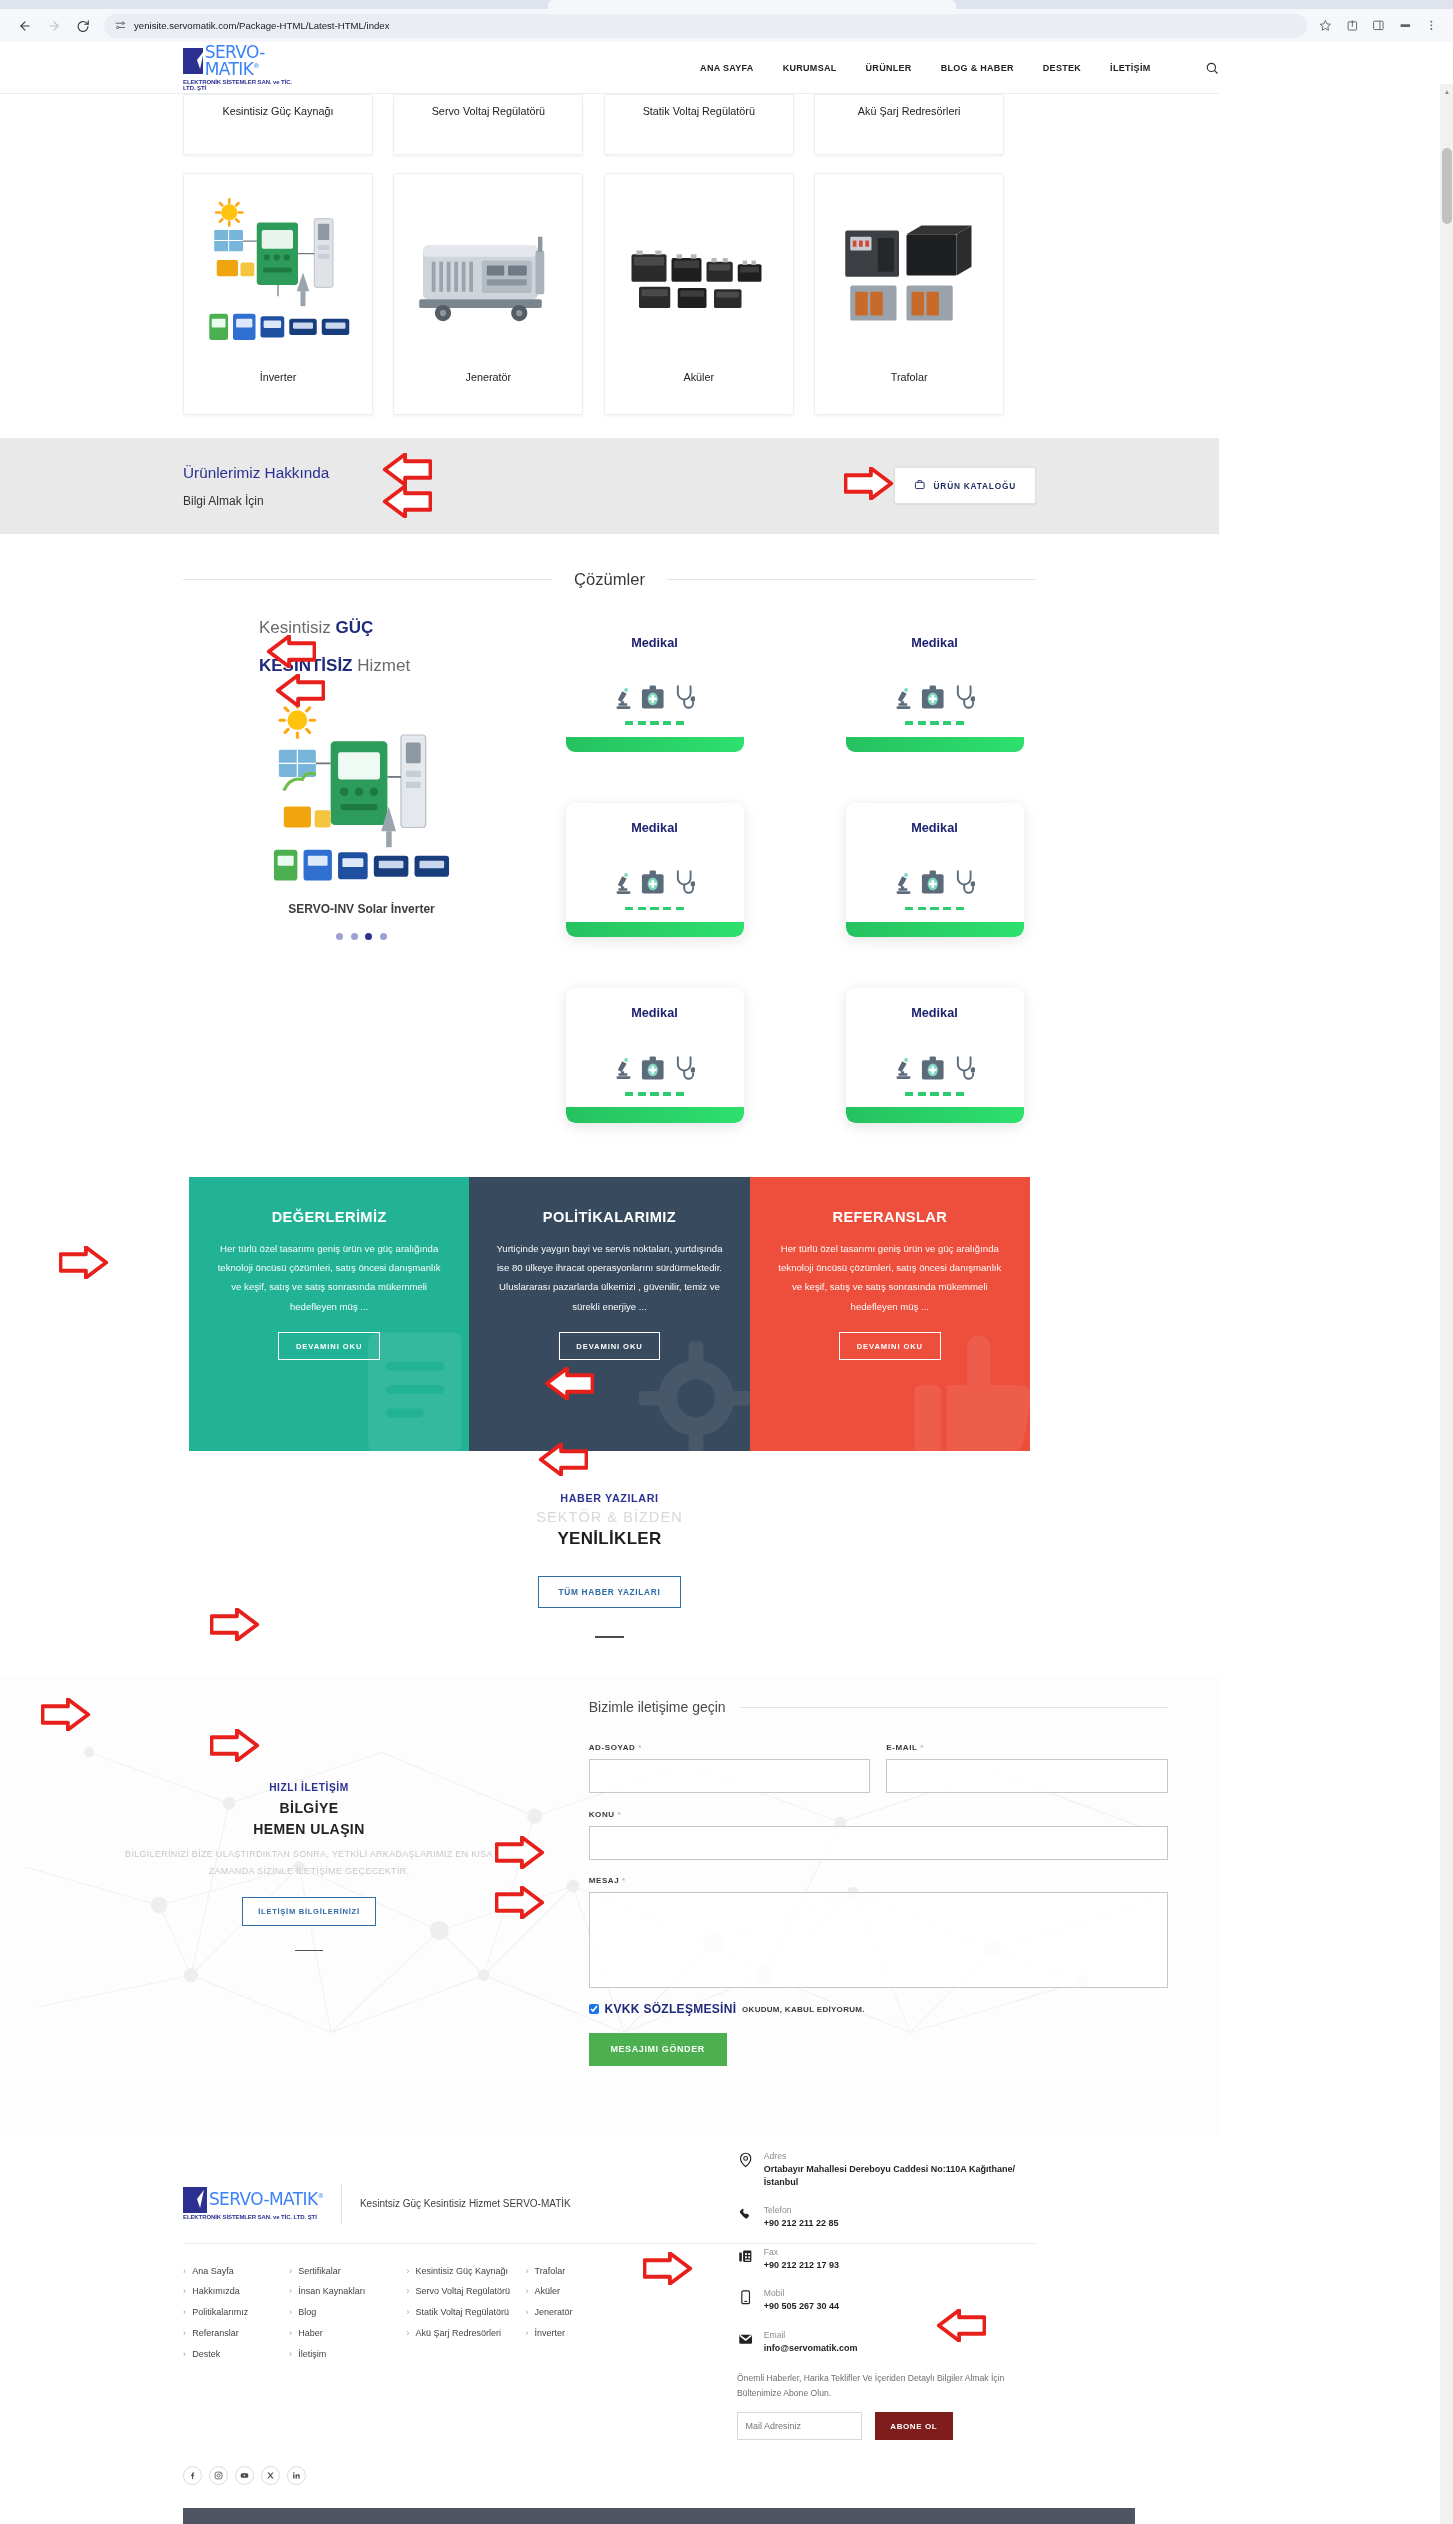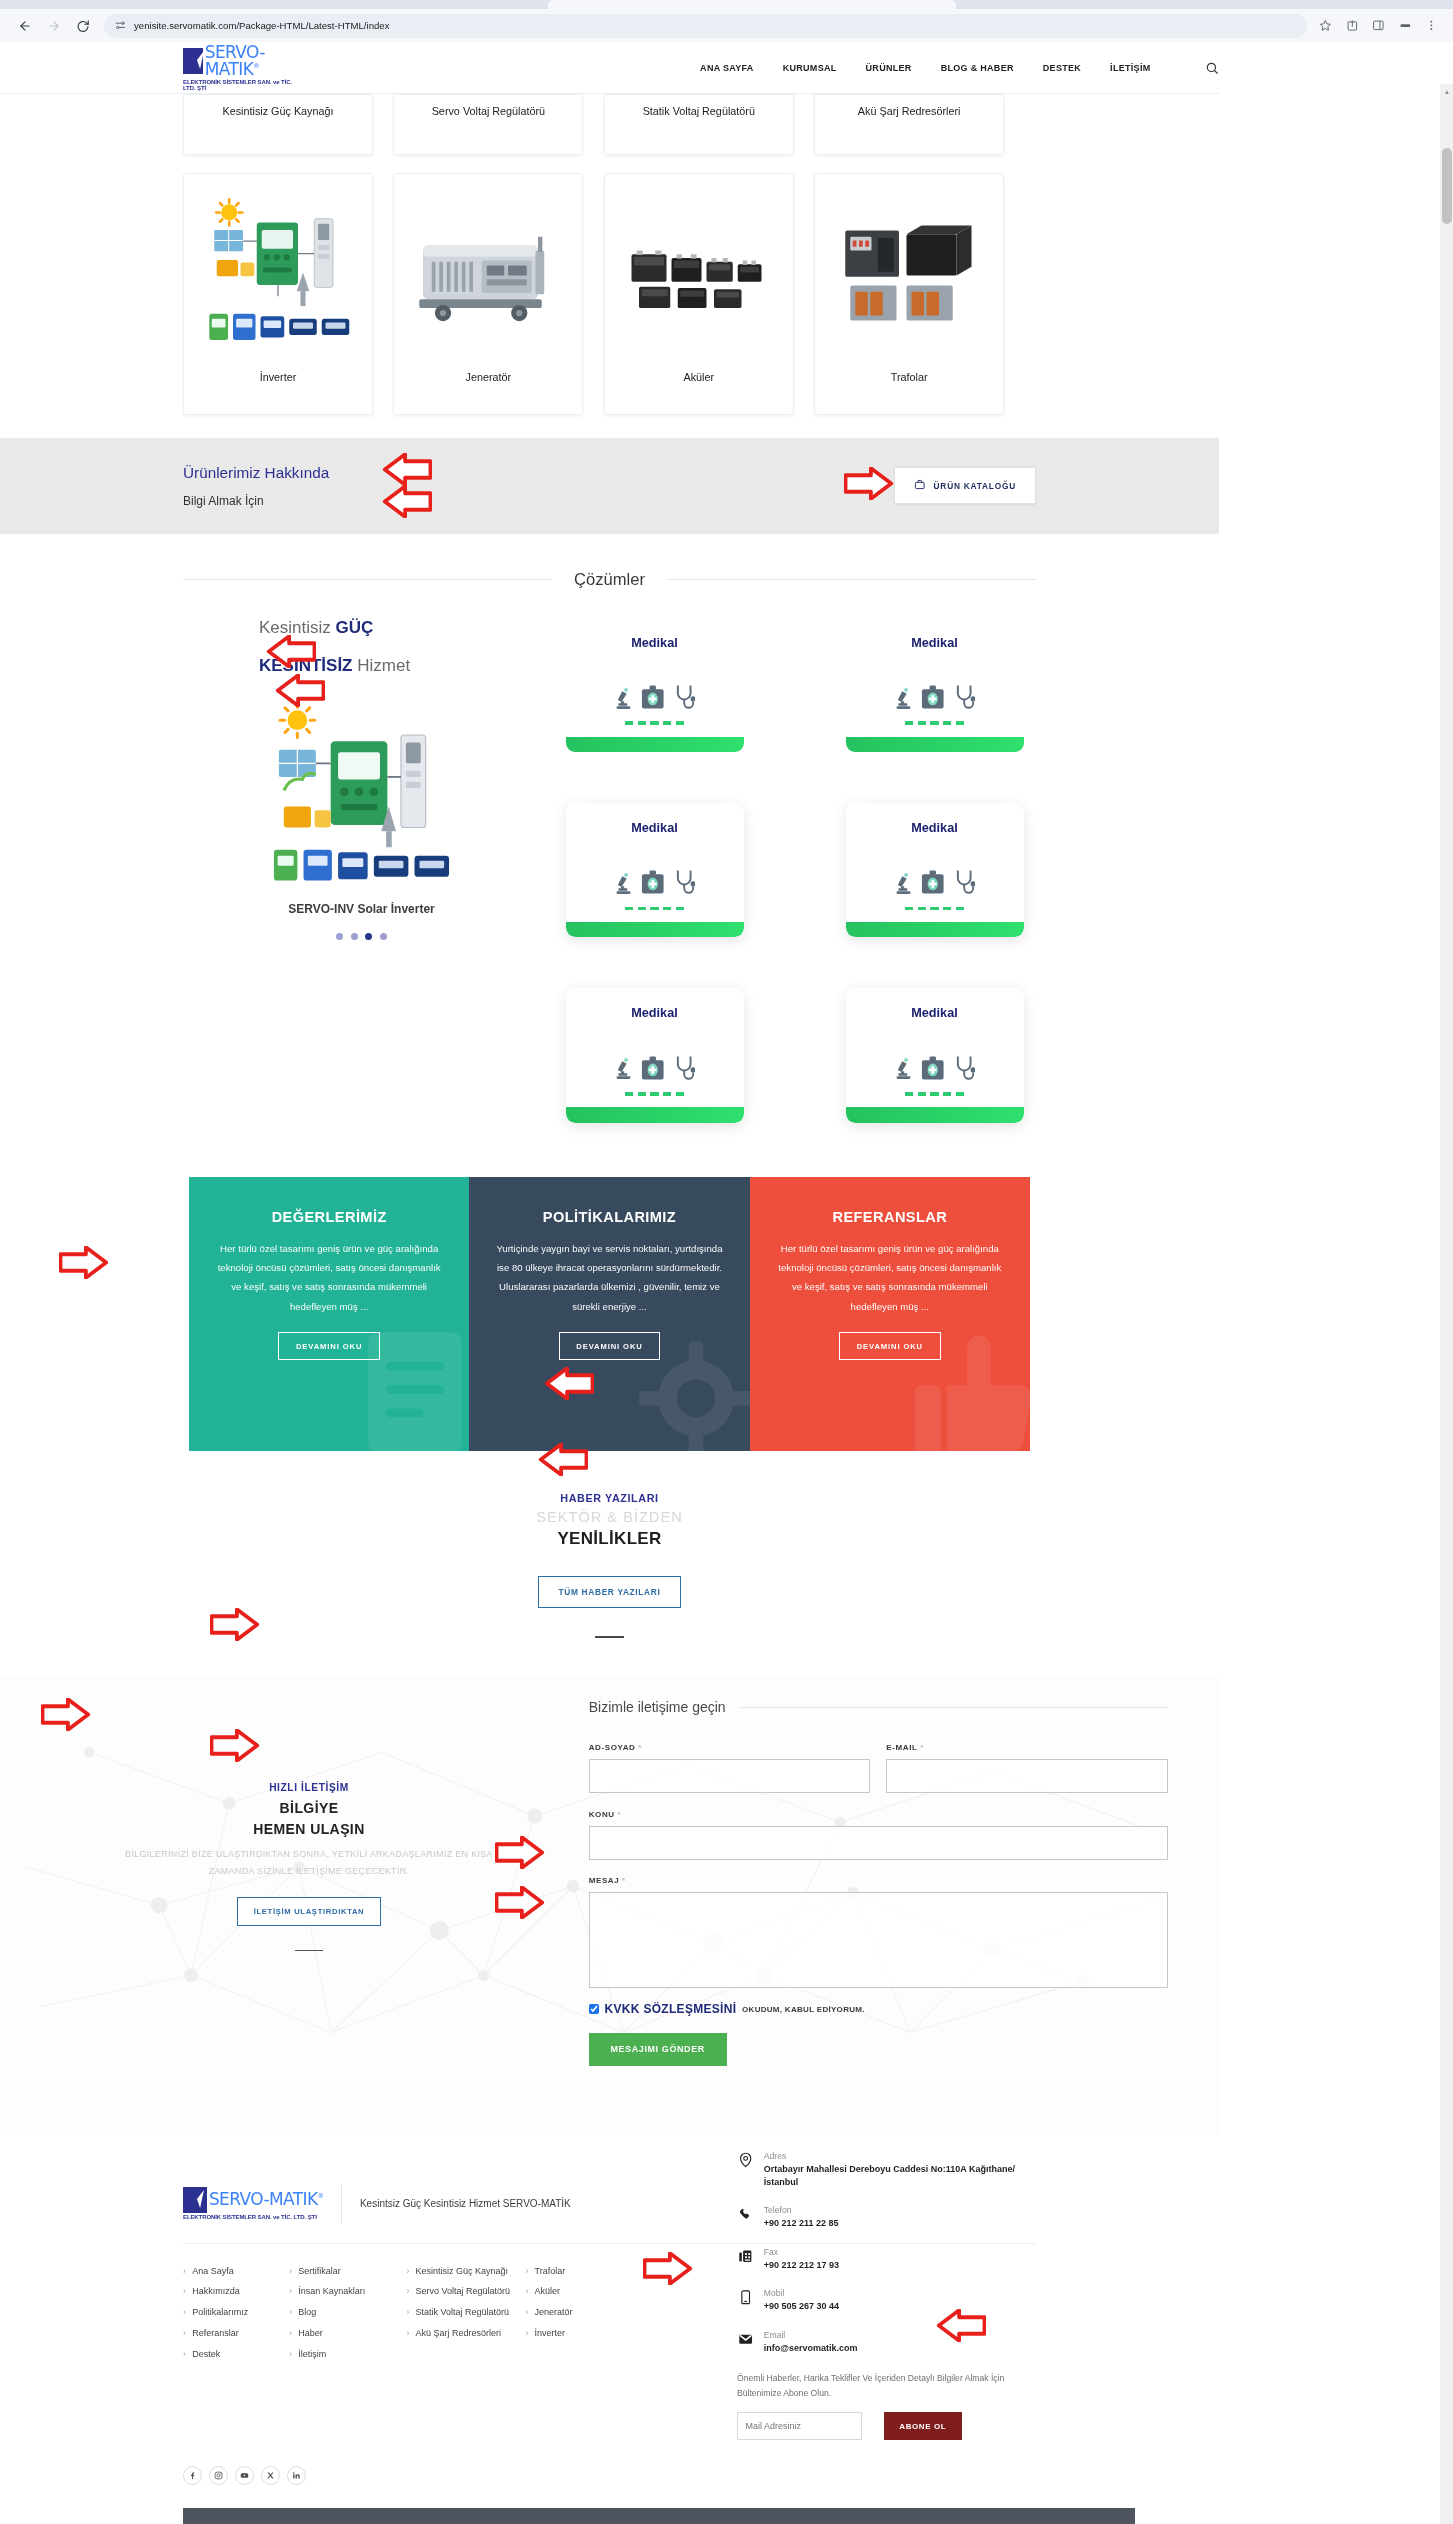--- a/index.html
+++ b/index.html
@@ -311,21 +311,21 @@
     display: flex; align-items: center; gap: 6.4px; text-decoration: none;
     font-size: 9px; color: #444; margin-bottom: 10.8px; white-space: nowrap;
   }
   .f-col a .chev { color: #9a9a9d; font-size: 8.3px; }
   .f-ci { display: flex; align-items: flex-start; gap: 10.2px; margin-bottom: 16.6px; }
   .f-ci .ci-ico { width: 16.6px; height: 19px; flex: 0 0 auto; color: #222; display:flex; align-items:center; justify-content:center;}
   .f-ci .ci-ico svg { width: 15.3px; height: 16.6px; }
   .f-ci .ci-lab { font-size: 8.6px; color: #8d8d91; margin-bottom: 1.9px; }
   .f-ci .ci-val { font-size: 9px; color: #1f1f1f; font-weight: 700; line-height: 1.45; }
   .f-news-txt { font-size: 8.6px; color: #6e6e72; line-height: 1.65; margin: 1.3px 0 12.7px; }
-  .f-news-form { display: flex; gap: 22px; align-items: stretch; }
+  .f-news-form { display: flex; gap: 13px; align-items: stretch; }
   .f-news-form input {
     width: 125px; height: 28px; border: 0.6px solid #d8d8da; padding: 0 7.6px;
     font-size: 9px; color: #6e6e72; outline: none; font-family: "Liberation Sans", sans-serif;
   }
   .f-news-form button {
     background: #7f1d1d; color: #fff; border: none; font-size: 8px; font-weight: 700;
     letter-spacing: 0.6px; padding: 0 15.3px; cursor: pointer;
   }
   .socials { display: flex; gap: 7px; margin-top: 25.5px; }
   .soc {
@@ -977,21 +977,21 @@
             <circle cx="140" cy="120" r="8"></circle>
       </g>
     </svg>
 
     <div class="contact-inner">
       <div class="contact-left">
         <div class="c-kicker">HIZLI İLETİŞİM</div>
         <div class="c-b1">BİLGİYE</div>
         <div class="c-b2">HEMEN ULAŞIN</div>
         <div class="c-desc">BİLGİLERİNİZİ BİZE ULAŞTIRDIKTAN SONRA, YETKİLİ ARKADAŞLARIMIZ EN KISA ZAMANDA SİZİNLE İLETİŞİME GEÇECEKTİR.</div>
-        <button class="c-btn">İLETİŞİM ULAŞTIRDIKTAN</button>
+        <button class="c-btn">İLETİŞİM BİLGİLERİNİZİ</button>
         <div class="c-rule"></div>
       </div>
 
       <div class="contact-right">
         <div class="form-head">
           <span>Bizimle iletişime geçin</span>
           <div class="line"></div>
         </div>
 
         <div class="f-row">

